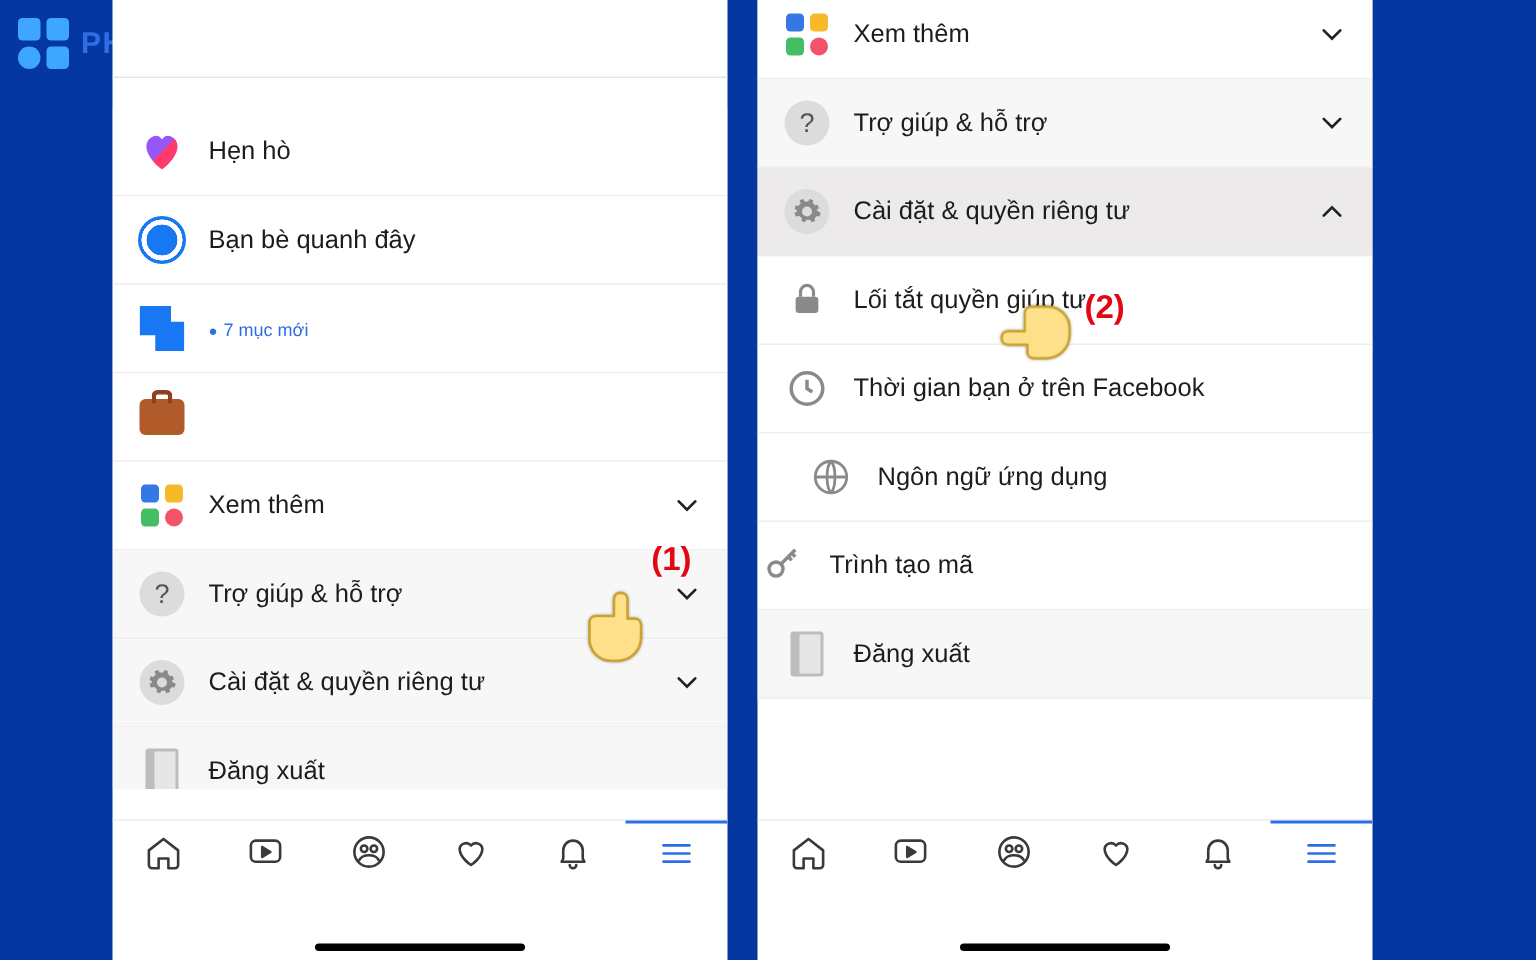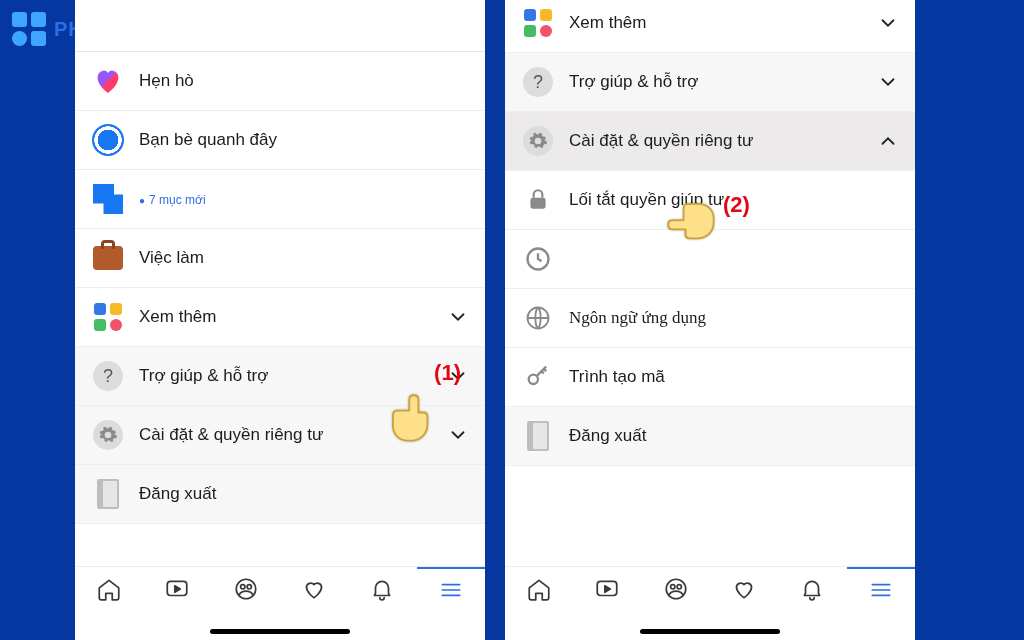--- a/index.html
+++ b/index.html
@@ -47,20 +47,21 @@
     align-items: flex-start;
   }
   .panel {
     background: #fff;
     width: 410px;
     height: 640px;
     display: flex;
     flex-direction: column;
     position: relative;
     overflow: hidden;
+    gap: 20px;
   }
   .panel .top-gap { height: 52px; border-bottom: 1px solid #e6e6e6; }
   .list { flex: 1; overflow: hidden; }
   .row {
     display: flex;
     align-items: center;
     padding: 12px 16px;
     border-bottom: 1px solid #eee;
     gap: 14px;
     position: relative;
@@ -209,24 +210,20 @@
           </span>
       <span style="display:flex;flex-direction:column;flex:1">
         <span class="sub">7 mục mới</span>
       </span>
 
     </div>
         <div class="row">
       <span class="icon">
             <div class="ic-briefcase"></div>
           </span>
-      <span style="display:flex;flex-direction:column;flex:1">
-        <span class="label">Việc làm</span>
-
-      </span>
 
     </div>
         <div class="row">
       <span class="icon">
             <div class="ic-tiles">
               <span></span>
               <span></span>
               <span></span>
               <span></span>
             </div>
@@ -391,38 +388,42 @@
     </div>
         <div class="row" style="padding-left: 16px;">
       <span class="icon">
             <div class="ic-gray" style="background:none">
               <svg width="28" height="28" viewBox="0 0 24 24" fill="none" stroke="#8a8a8a" stroke-width="2">
                 <circle cx="12" cy="12" r="9"></circle>
                 <path d="M12 7v5l3 2"></path>
               </svg>
             </div>
           </span>
-
-    </div>
-        <div class="row" style="padding-left: 16px; font-family: Liberation Serif, serif;">
+      <span style="display:flex;flex-direction:column;flex:1">
+        <span class="label">Thời gian bạn ở trên Facebook</span>
+
+      </span>
+
+    </div>
+        <div class="row" style="padding-left: 32px;">
       <span class="icon">
             <div class="ic-gray" style="background:none">
               <svg width="28" height="28" viewBox="0 0 24 24" fill="none" stroke="#8a8a8a" stroke-width="1.6">
                 <circle cx="12" cy="12" r="9"></circle>
                 <path d="M3 12h18M12 3c3 3 3 15 0 18M12 3c-3 3-3 15 0 18"></path>
               </svg>
             </div>
           </span>
       <span style="display:flex;flex-direction:column;flex:1">
         <span class="label">Ngôn ngữ ứng dụng</span>
 
       </span>
 
     </div>
-        <div class="row" style="padding-left: 16px;">
+        <div class="row" style="padding-left: 0;">
       <span class="icon">
             <svg class="ic-key" viewBox="0 0 24 24" fill="none" stroke="#8a8a8a" stroke-width="2">
               <circle cx="8" cy="14" r="4"></circle>
               <path d="M11 11l8-8M17 5l2 2M15 7l2 2"></path>
             </svg>
           </span>
       <span style="display:flex;flex-direction:column;flex:1">
         <span class="label">Trình tạo mã</span>
 
       </span>

